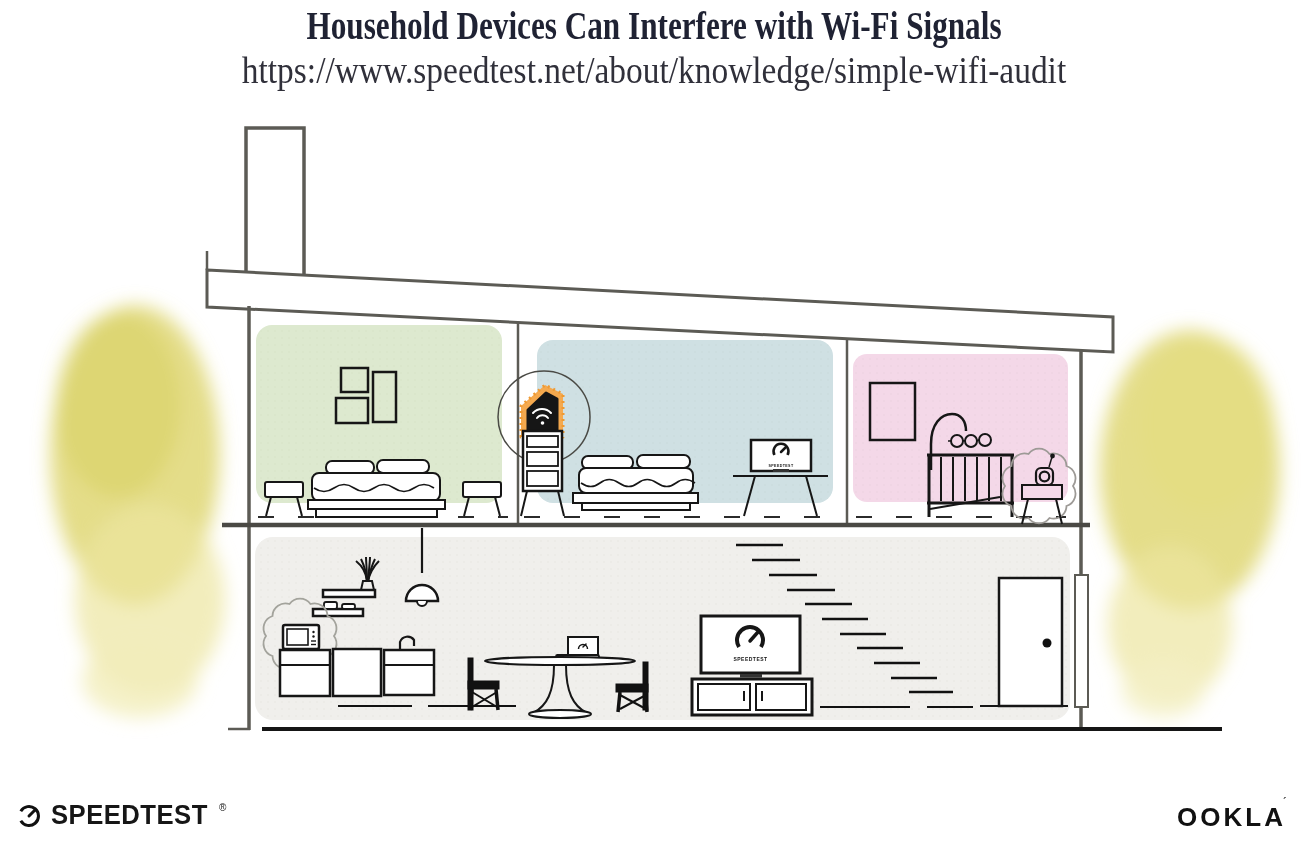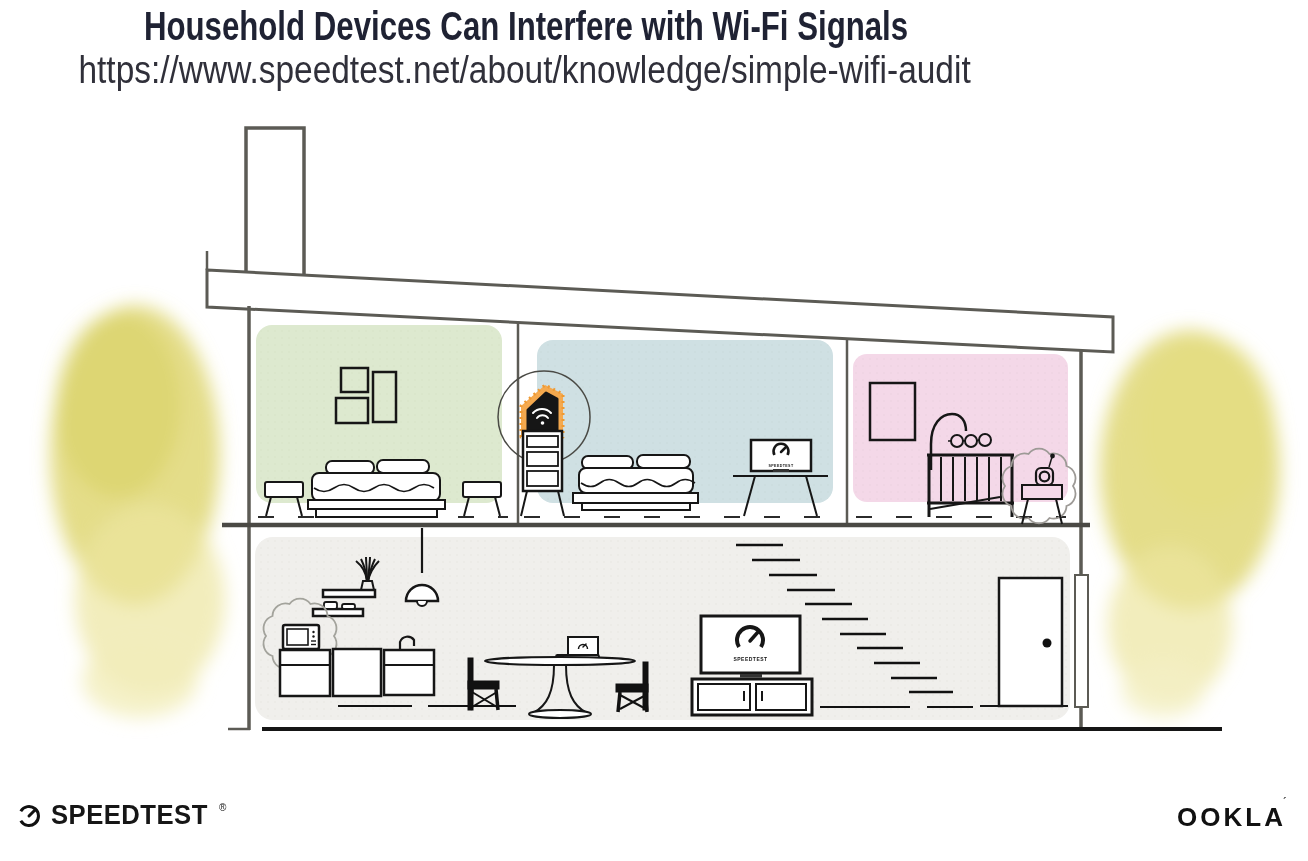--- a/index.html
+++ b/index.html
@@ -1,18 +1,18 @@
 <!DOCTYPE html>
 <html><head>
 <meta charset="utf-8">
 <style>
   html,body{margin:0;padding:0;background:#ffffff;width:1308px;height:861px;overflow:hidden;
     font-family:"Liberation Sans", sans-serif;}
   .stage{position:relative;width:1308px;height:861px;background:#fff;}
-  .header{position:absolute;top:4px;left:0;right:0;z-index:5;}
+  .header{position:absolute;top:4px;left:0;right:0;text-align:center;z-index:5;font-family:Liberation Serif, serif;}
   .header h1{margin:0;font-size:40px;line-height:1.1;font-weight:700;color:#1f2233;
     transform:scaleX(.78);transform-origin:50% 50%;white-space:nowrap;}
   .subtitle{font-size:38px;line-height:1.15;font-weight:400;color:#30303a;
     transform:scaleX(.88);transform-origin:50% 50%;white-space:nowrap;margin-top:1px;}
   .illustration{position:absolute;top:0;left:0;z-index:1;}
   .footer-left{position:absolute;left:14px;top:800px;display:flex;align-items:center;gap:7px;z-index:5;}
   .st-word{font-size:27px;font-weight:700;color:#161616;letter-spacing:.5px;
     transform:scaleX(.95);transform-origin:0 50%;}
   .st-reg{font-size:10px;color:#161616;vertical-align:top;position:relative;top:-8px;left:-4px;}
   .footer-right{position:absolute;right:18px;top:802px;z-index:5;}

